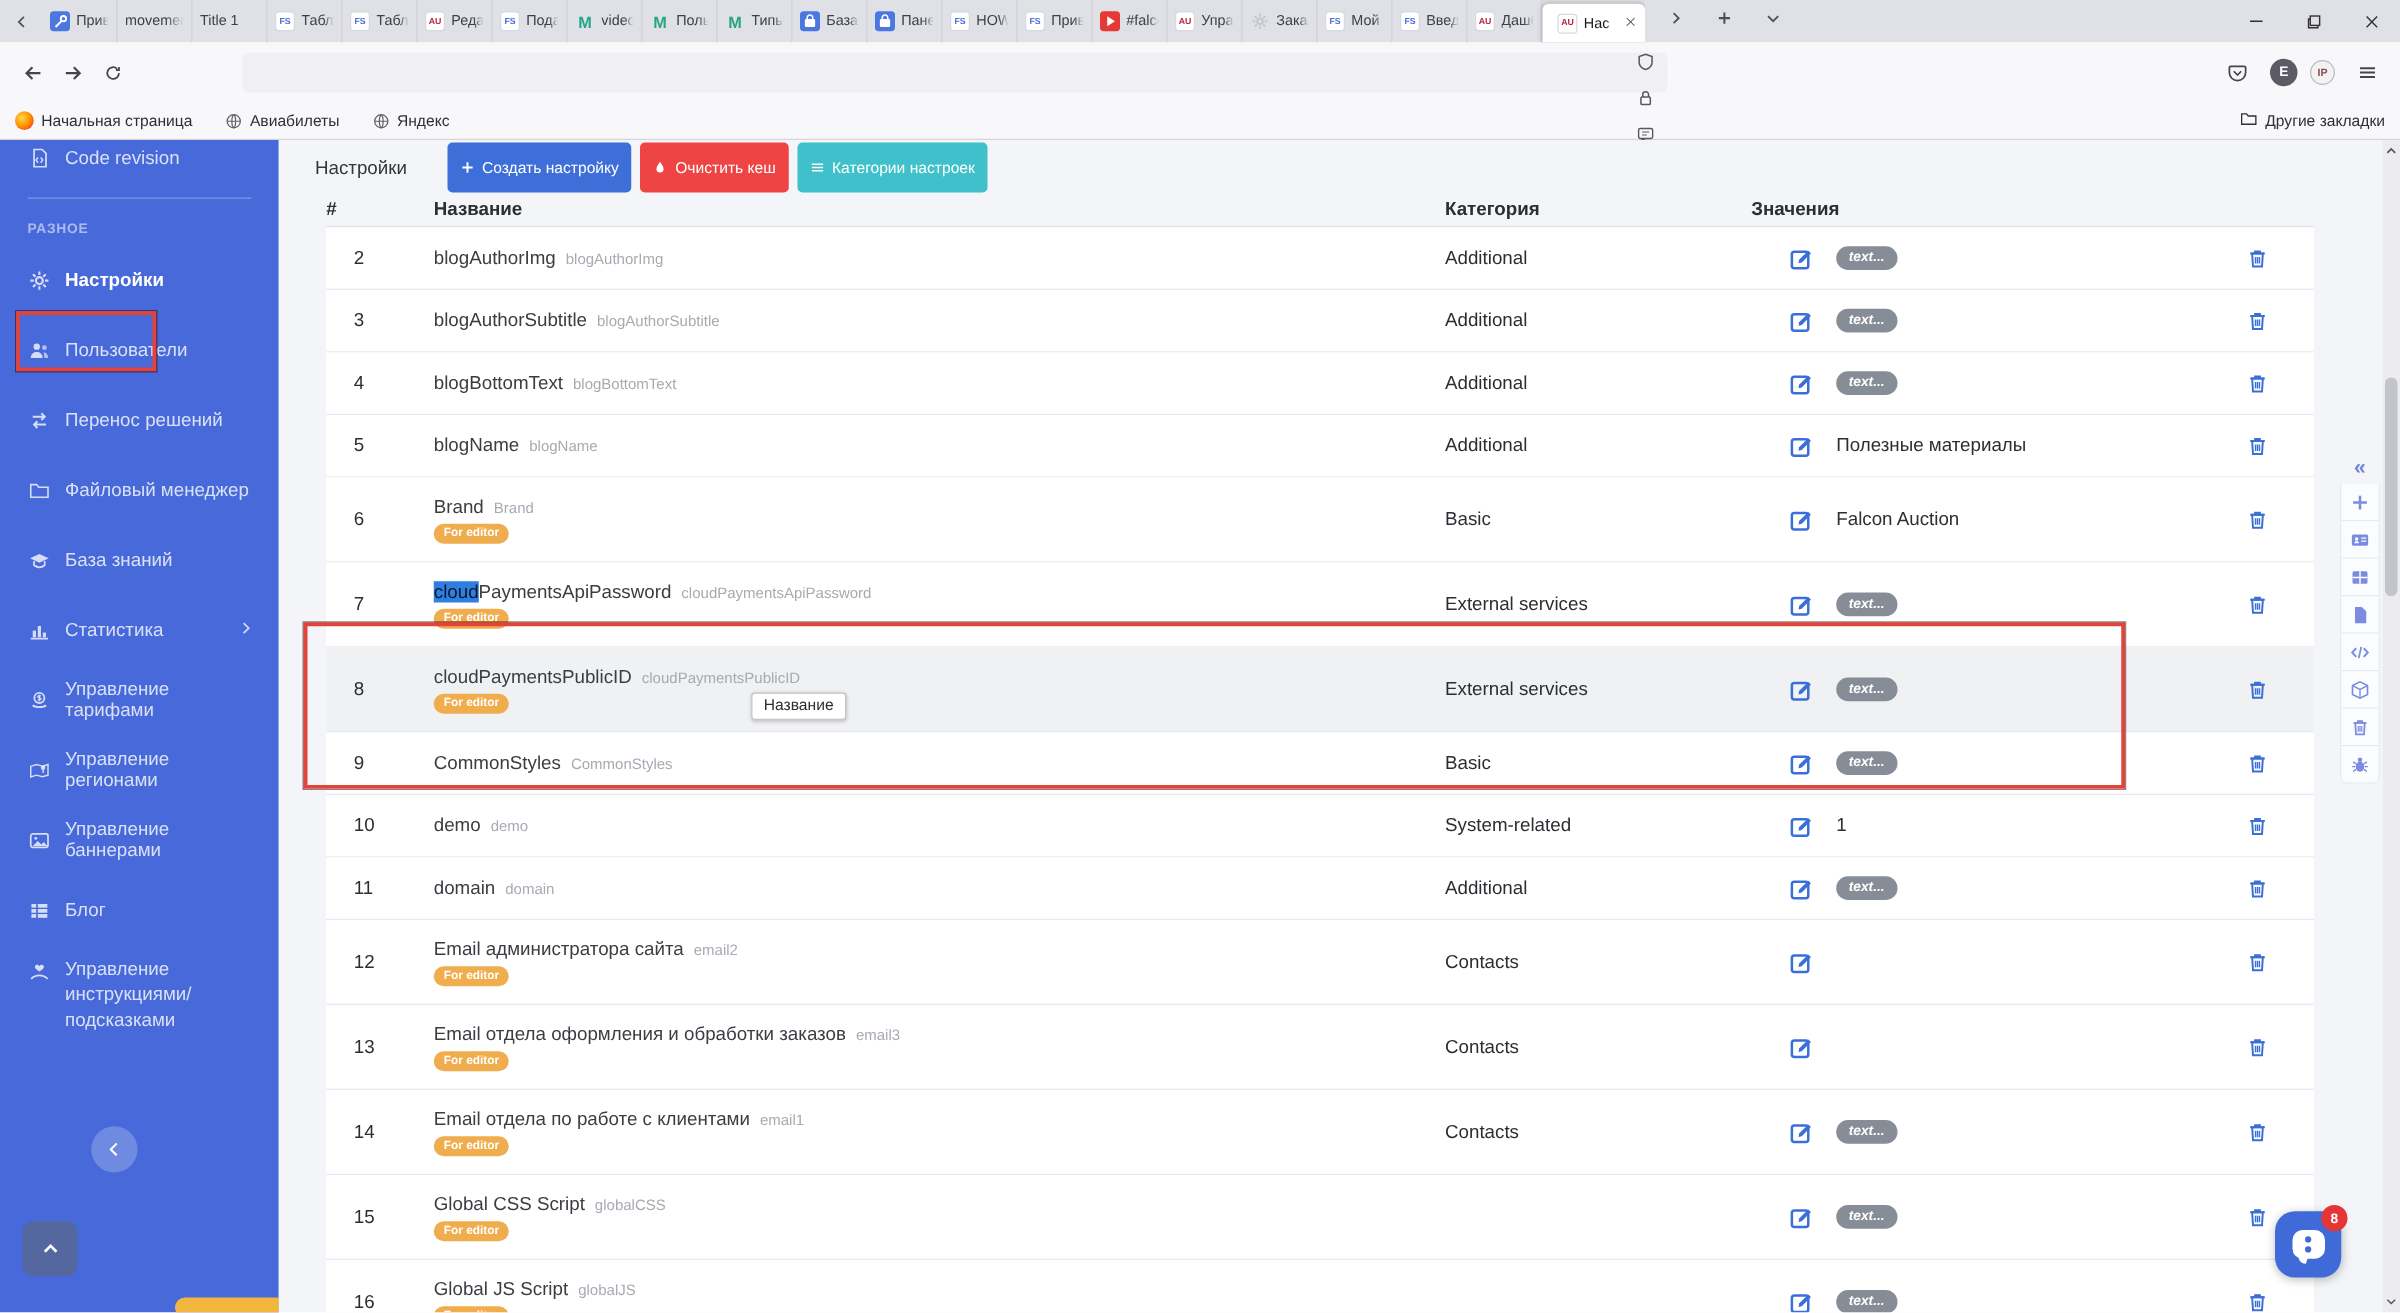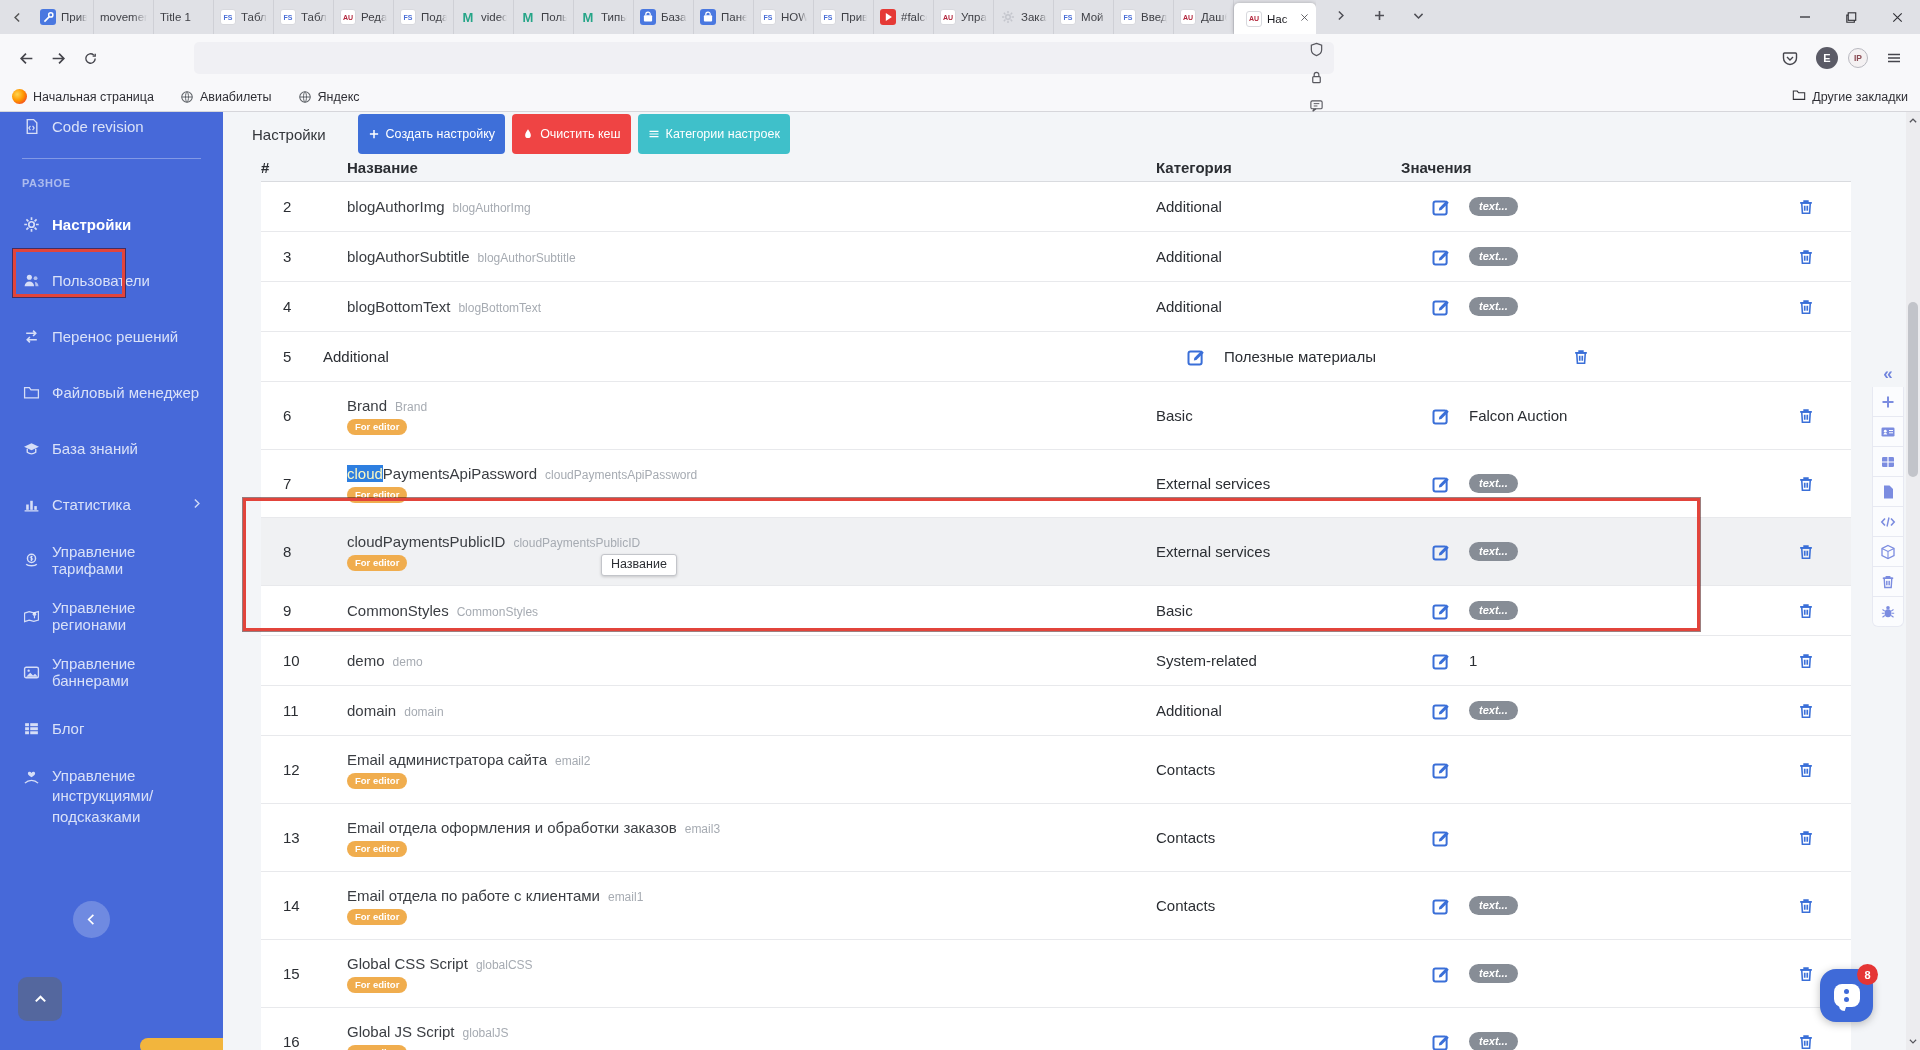--- a/index.html
+++ b/index.html
@@ -65,21 +65,21 @@
   .thead { height:28px; margin:8px 0 0 38px; width:1590px; display:grid; grid-template-columns:62px 1fr 245px 360px 90px; align-items:center; font-size:15px; font-weight:bold; color:#2b2e33; border-bottom:1px solid #d9dbdf; }
   .thead .h-name { padding-left:24px; }
   .tbody { margin-left:38px; width:1590px; background:#fff; }
   .trow { position:relative; height:50px; display:grid; grid-template-columns:62px 1fr 245px 360px 90px; align-items:center; border-bottom:1px solid #e8e9ec; background:#fff; }
   .trow.tall { height:68px; }
   .trow.hover { background:#f0f1f3; }
   .c-num { padding-left:22px; font-size:15px; color:#2b2e33; }
   .c-name { padding-left:24px; }
   .name-line { font-size:15px; color:#3a3d42; }
   .name-line .code { font-size:12px; color:#a6abb2; margin-left:8px; }
-  .name-line .sel { background:#2e7fe0; color:#fef9c3; }
+  .name-line .sel { background:#2e7fe0; color:#0f172a; }
   .for-editor { display:inline-block; margin-top:5px; background:#f0ad4e; color:#fff; font-size:9.5px; font-weight:bold; padding:2px 8px 3px; border-radius:9px; }
   .c-cat { font-size:15px; color:#2b2e33; }
   .c-val { display:flex; align-items:center; gap:18px; padding-left:30px; }
   .icon-btn { background:none; border:none; color:#3a6fd8; display:flex; align-items:center; }
   .text-badge { background:#878d96; color:#fff; font-size:11px; font-style:italic; font-weight:bold; padding:3px 10px 4px; border-radius:10px; }
   .val-text { font-size:15px; color:#2b2e33; }
   .c-trash { display:flex; justify-content:center; }
   .row-tooltip { position:absolute; left:340px; top:36px; background:#fff; border:1px solid #c3c5ca; border-radius:3px; padding:2px 9px 4px; font-size:12.5px; color:#2b2e33; box-shadow:0 1px 3px rgba(0,0,0,.18); z-index:5; }
   .rows-annotation { position:absolute; left:20px; top:386px; width:1457px; height:133px; border:3px solid #e2443b; box-shadow:0 0 0 1px rgba(60,0,0,.5); pointer-events:none; z-index:4; }
 
@@ -585,20 +585,23 @@
                 <svg width="18" height="18" viewBox="0 0 16 16" fill="none" xmlns="http://www.w3.org/2000/svg">
                   <path d="M2.8 4.3h10.4M6.3 4.3V2.8h3.4v1.5" stroke="currentColor" stroke-width="1.4"></path>
                   <path d="M4.2 4.3l.6 9.2h6.4l.6-9.2z" stroke="currentColor" stroke-width="1.4"></path>
                   <path d="M6.6 6.8v4.5M8 6.8v4.5M9.4 6.8v4.5" stroke="currentColor" stroke-width="1"></path>
                 </svg>
               </button>
             </div>
           </div>
           <div class="trow">
             <div class="c-num">5</div>
+            <div class="c-name">
+              <div class="name-line"><span>blogName</span><span class="code">blogName</span></div>
+            </div>
             <div class="c-cat">Additional</div>
             <div class="c-val">
               <button class="icon-btn">
                 <svg width="20" height="20" viewBox="0 0 16 16" fill="none" xmlns="http://www.w3.org/2000/svg">
                   <rect x="2" y="3.5" width="10.5" height="10.5" rx="1.6" stroke="currentColor" stroke-width="1.6"></rect>
                   <path d="M6.3 10.8l2-.4 5.9-5.9-1.7-1.7-5.9 5.9z" fill="currentColor"></path>
                 </svg>
               </button>
               <span class="val-text">Полезные материалы</span>
             </div>

